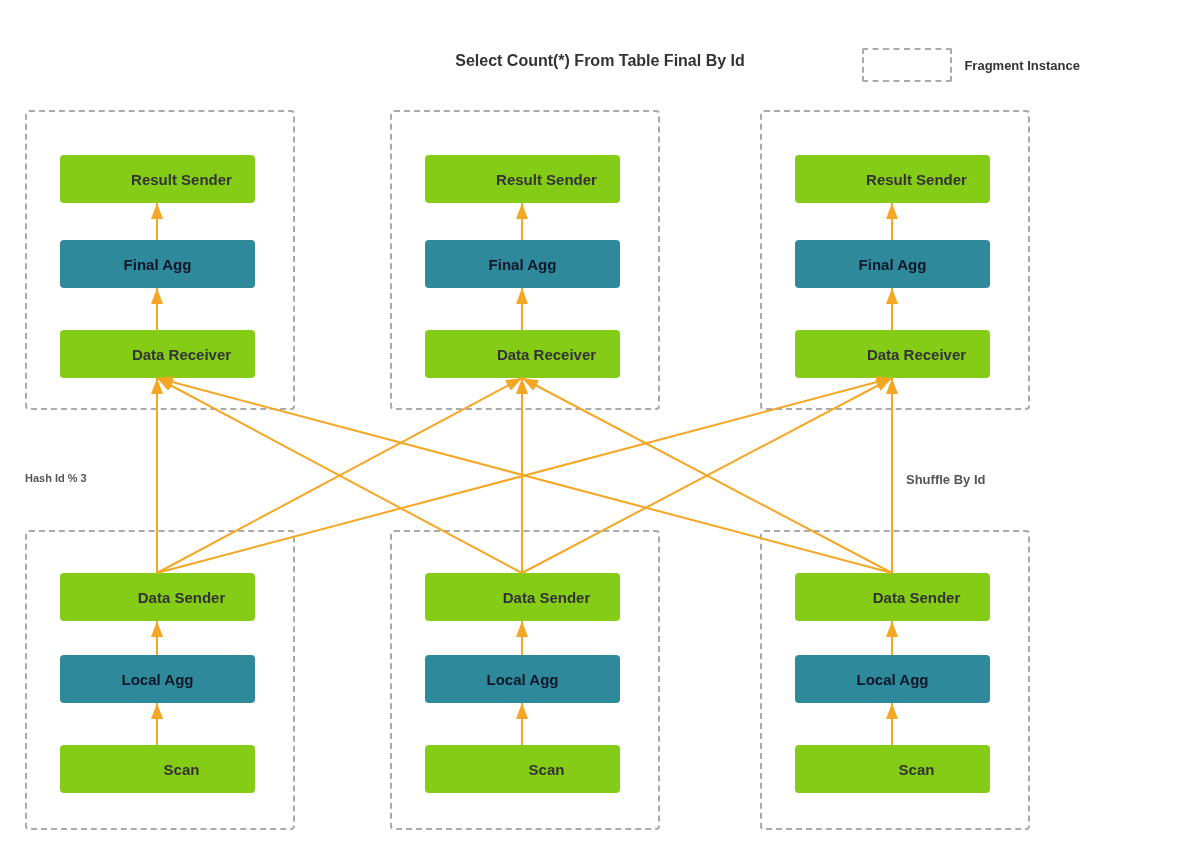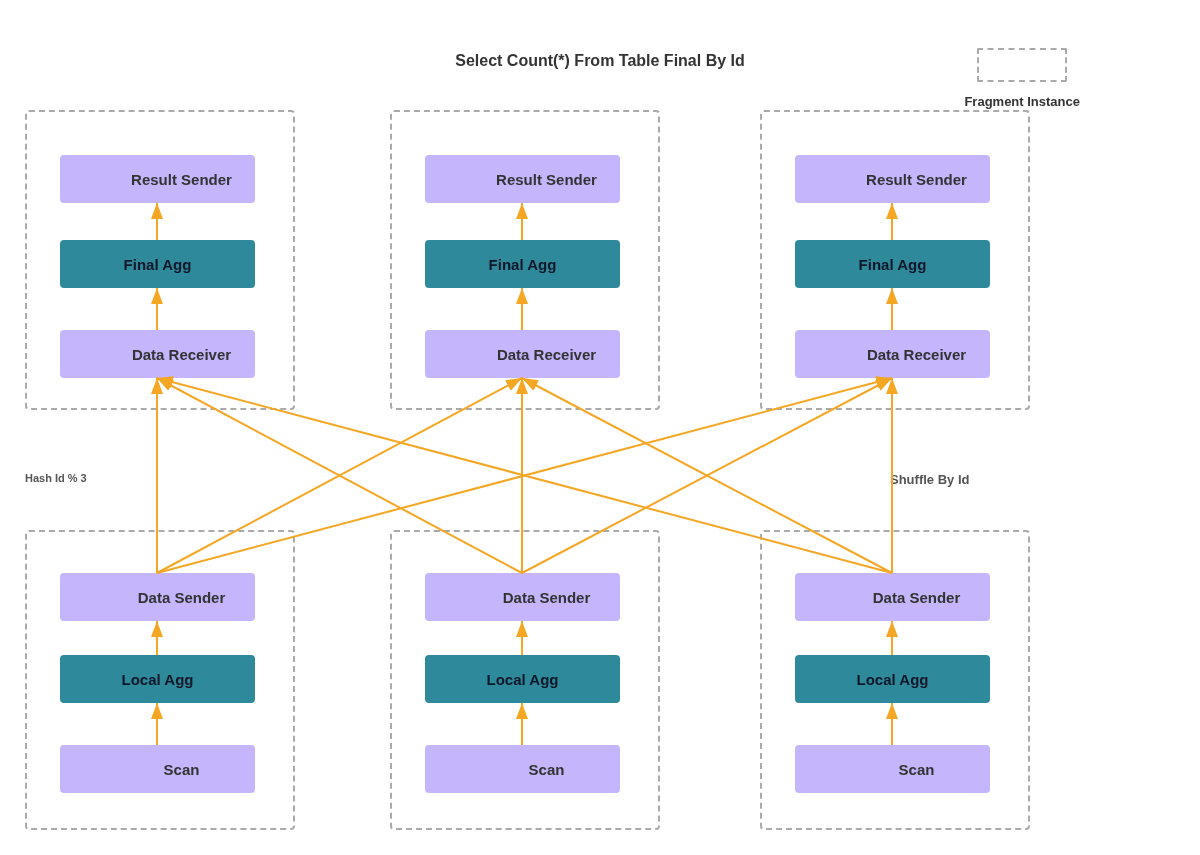--- a/index.html
+++ b/index.html
@@ -21,21 +21,20 @@
       color: #333;
       white-space: nowrap;
     }
     .legend-box {
       position: absolute;
       top: 48px;
       right: 120px;
       display: flex;
       align-items: center;
       gap: 12px;
-      flex-direction: column;
     }
     .legend-rect {
       width: 90px;
       height: 34px;
       border: 2px dashed #aaa;
       border-radius: 2px;
     }
     .legend-label {
       font-size: 13px;
       font-weight: bold;
@@ -55,21 +54,21 @@
       position: absolute;
       border-radius: 4px;
       display: flex;
       align-items: center;
       justify-content: center;
       font-size: 15px;
       font-weight: bold;
       color: #fff;
     }
     .node-yellow {
-      background: #c4b5fd;
+      background: #84cc16;
       color: #333;
       padding-left: 48px;
     }
     .node-teal {
       background: #2E8A9B;
       color: #0f172a;
     }
 
     
     .arrows-svg {
@@ -85,20 +84,21 @@
       position: absolute;
       font-size: 11px;
       font-weight: bold;
       color: #555;
     }
     .shuffle-label {
       position: absolute;
       font-size: 13px;
       font-weight: bold;
       color: #555;
+      margin-left: 16px;
     }
   </style>
 </head>
 <body>
 
 <div class="page-title">Select Count(*) From Table Final By Id</div>
 
 <div class="legend-box">
   <div class="legend-rect"></div>
   <span class="legend-label">Fragment Instance</span>

